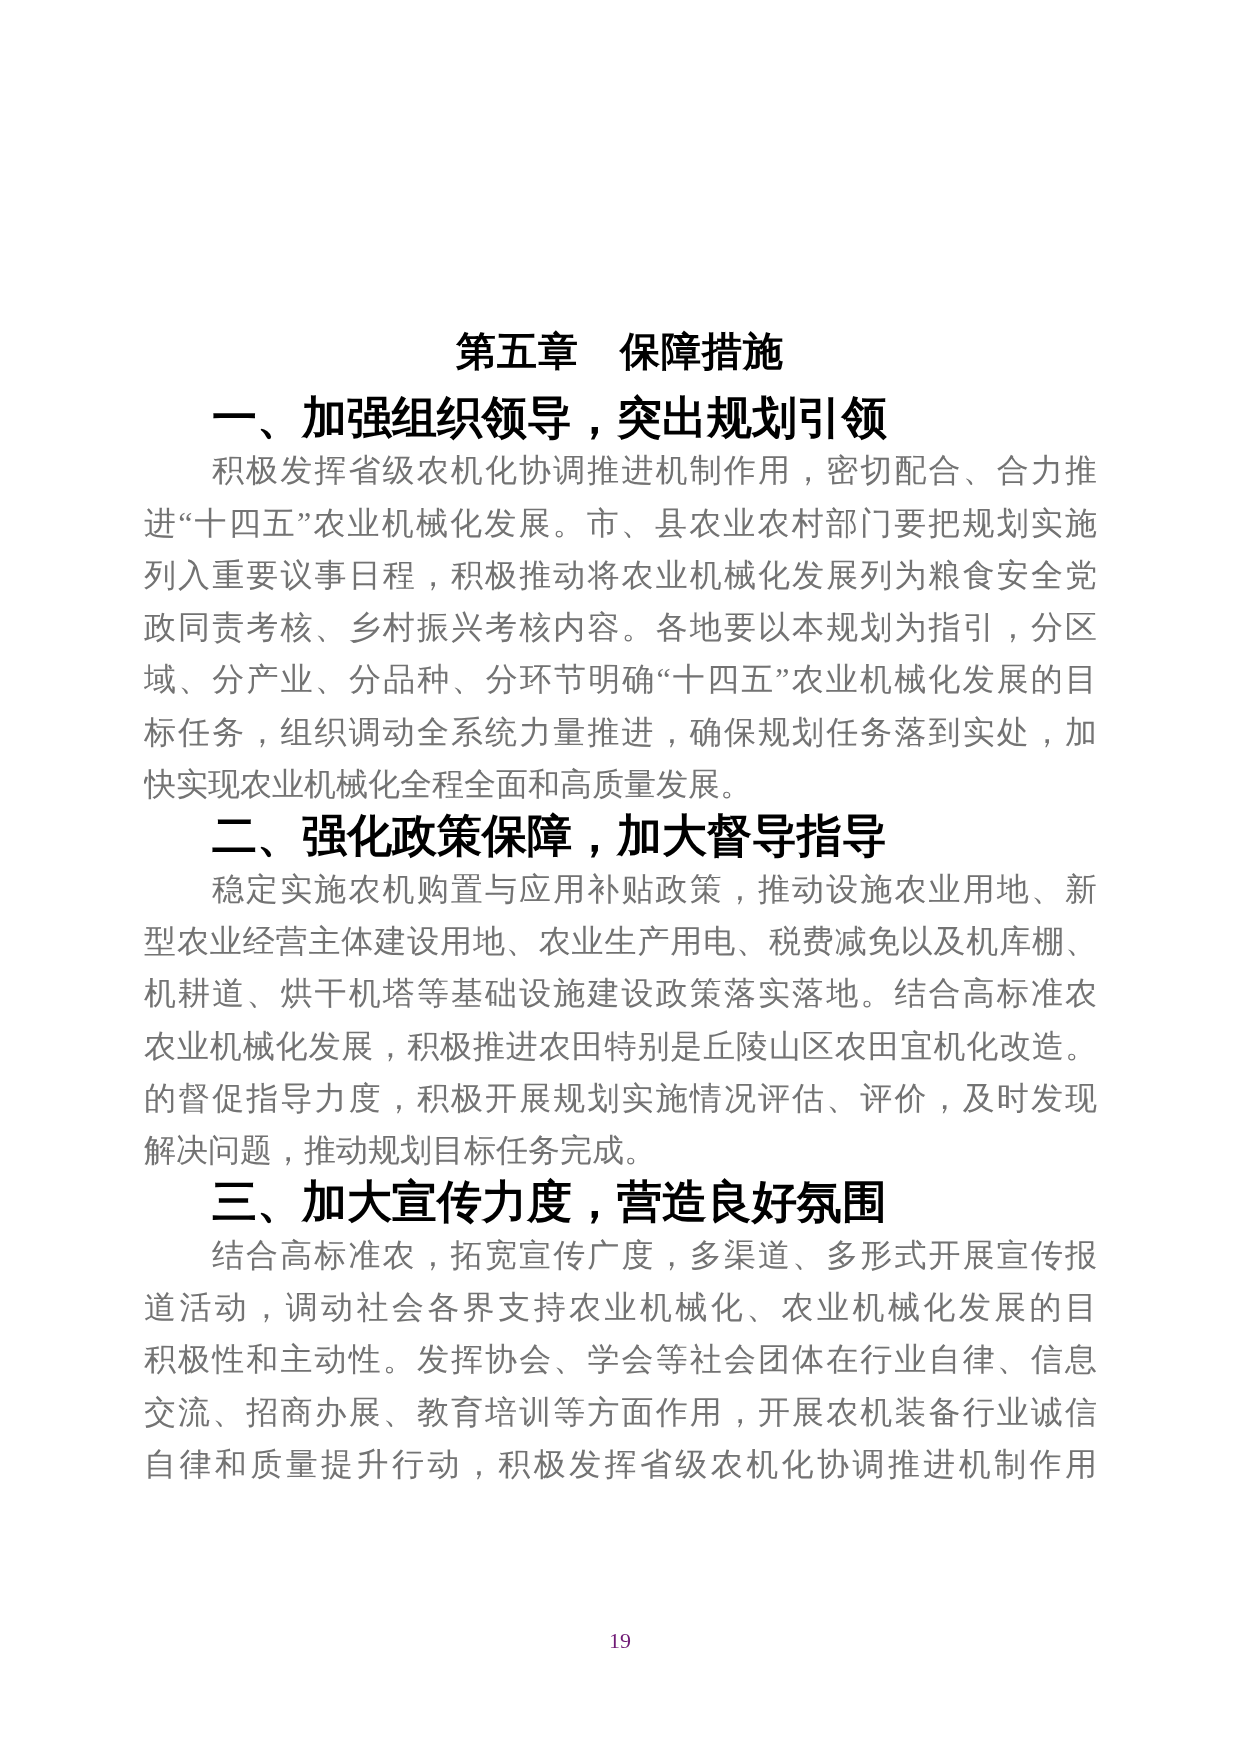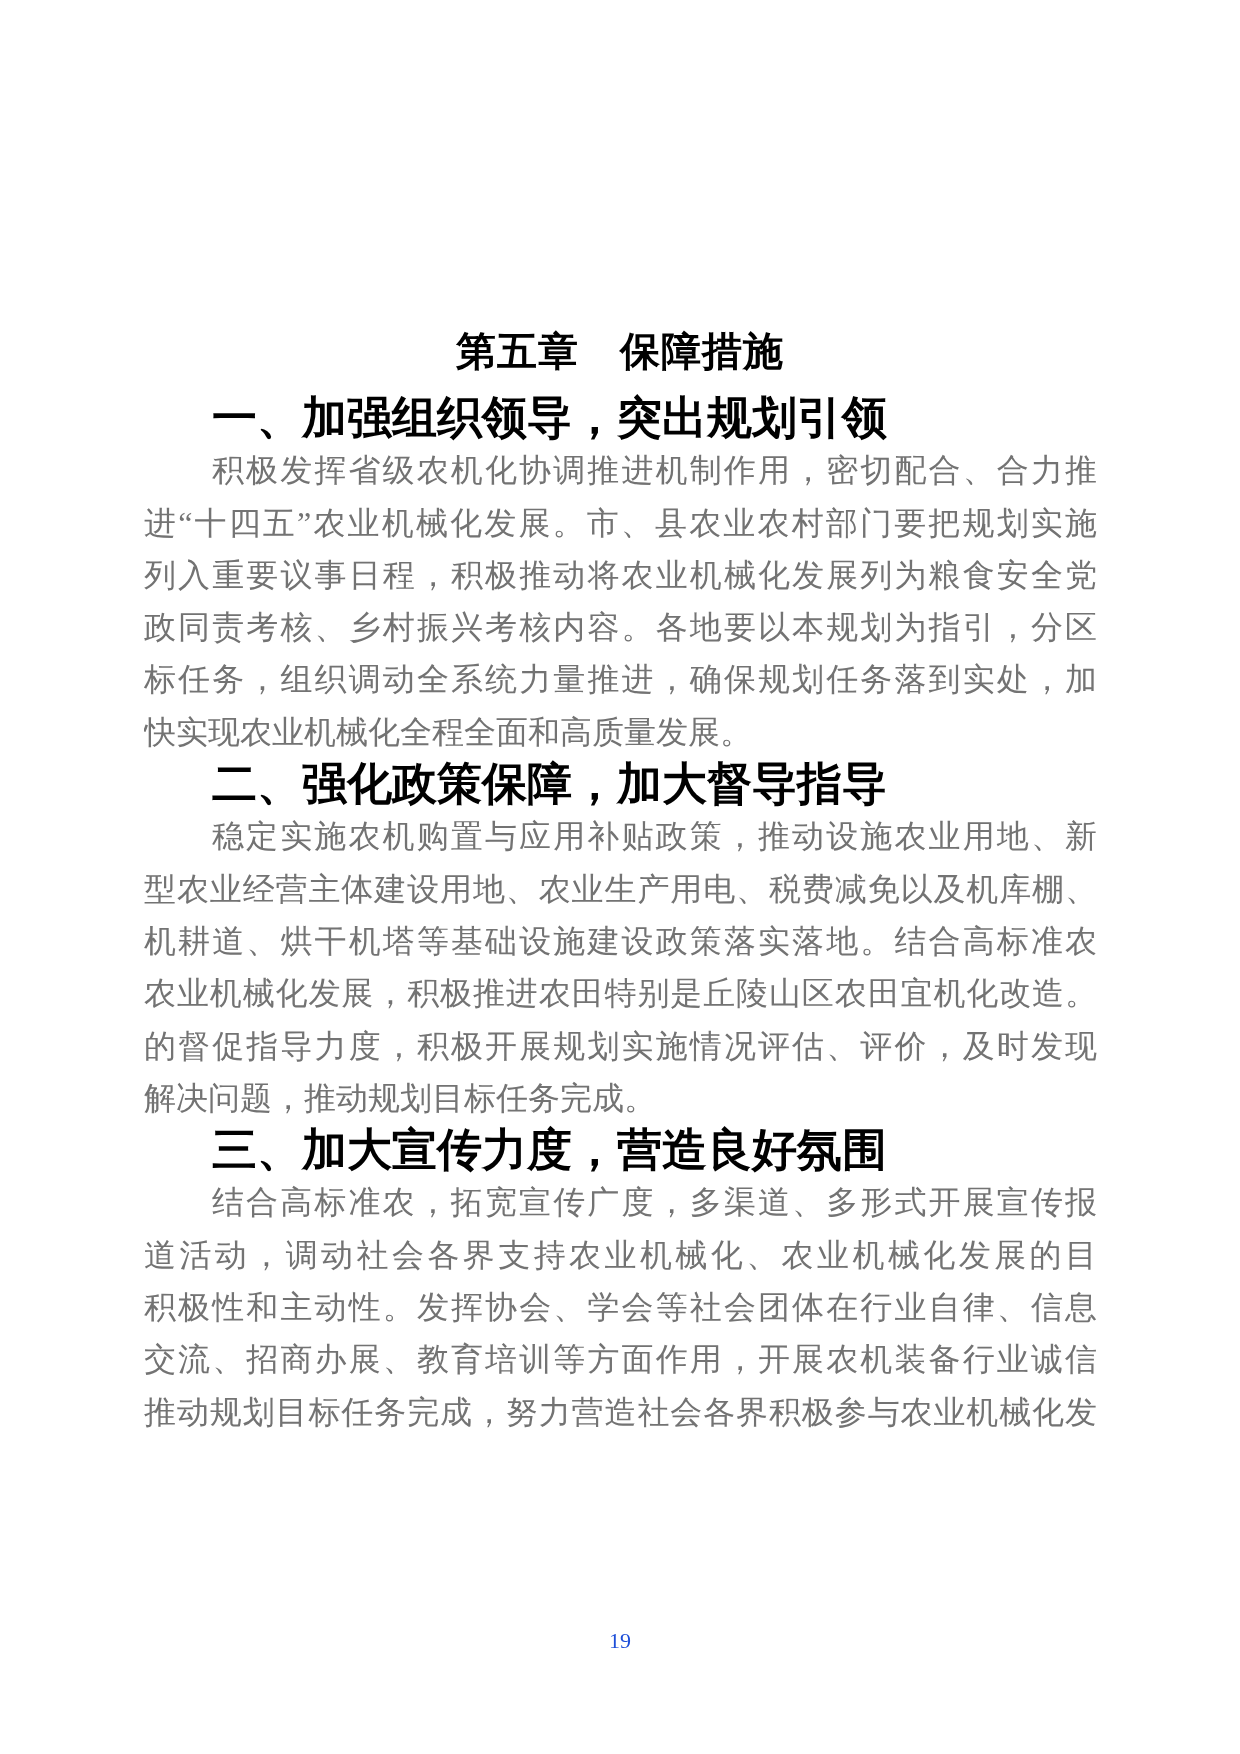--- a/index.html
+++ b/index.html
@@ -59,56 +59,57 @@
     text-align: left;
     text-align-last: left;
   }
   .page-footer {
     position: absolute;
     top: 1628px;
     left: 0;
     width: 100%;
     text-align: center;
     font-size: 22px;
-    color: #1d4ed8;
+    color: #701a75;
   }
 </style>
 </head>
 <body>
 
 <h1 class="doc-title">第五章　保障措施</h1>
 
 <main class="text-block">
 
   <section>
     <h2 class="line heading">一、加强组织领导，突出规划引领</h2>
     <p class="line justified indent">积极发挥省级农机化协调推进机制作用，密切配合、合力推</p>
     <p class="line justified">进“十四五”农业机械化发展。市、县农业农村部门要把规划实施</p>
     <p class="line justified">列入重要议事日程，积极推动将农业机械化发展列为粮食安全党</p>
     <p class="line justified">政同责考核、乡村振兴考核内容。各地要以本规划为指引，分区</p>
+    <p class="line justified">域、分产业、分品种、分环节明确“十四五”农业机械化发展的目</p>
     <p class="line justified">标任务，组织调动全系统力量推进，确保规划任务落到实处，加</p>
     <p class="line end">快实现农业机械化全程全面和高质量发展。</p>
   </section>
 
   <section>
     <h2 class="line heading">二、强化政策保障，加大督导指导</h2>
     <p class="line justified indent">稳定实施农机购置与应用补贴政策，推动设施农业用地、新</p>
     <p class="line justified">型农业经营主体建设用地、农业生产用电、税费减免以及机库棚、</p>
     <p class="line justified">机耕道、烘干机塔等基础设施建设政策落实落地。结合高标准农</p>
     <p class="line justified">农业机械化发展，积极推进农田特别是丘陵山区农田宜机化改造。</p>
     <p class="line justified">的督促指导力度，积极开展规划实施情况评估、评价，及时发现</p>
     <p class="line end">解决问题，推动规划目标任务完成。</p>
   </section>
 
   <section>
     <h2 class="line heading">三、加大宣传力度，营造良好氛围</h2>
     <p class="line justified indent">结合高标准农，拓宽宣传广度，多渠道、多形式开展宣传报</p>
     <p class="line justified">道活动，调动社会各界支持农业机械化、农业机械化发展的目</p>
     <p class="line justified">积极性和主动性。发挥协会、学会等社会团体在行业自律、信息</p>
     <p class="line justified">交流、招商办展、教育培训等方面作用，开展农机装备行业诚信</p>
-    <p class="line justified">推动规划目标任务完成，努力营造社会各界积极参与农业机械化发</p>
+    <p class="line justified">自律和质量提升行动，积极发挥省级农机化协调推进机制作用</p>
   </section>
 
 </main>
 
 <footer class="page-footer">
   <span>19</span>
 </footer>
 
 </body></html>

